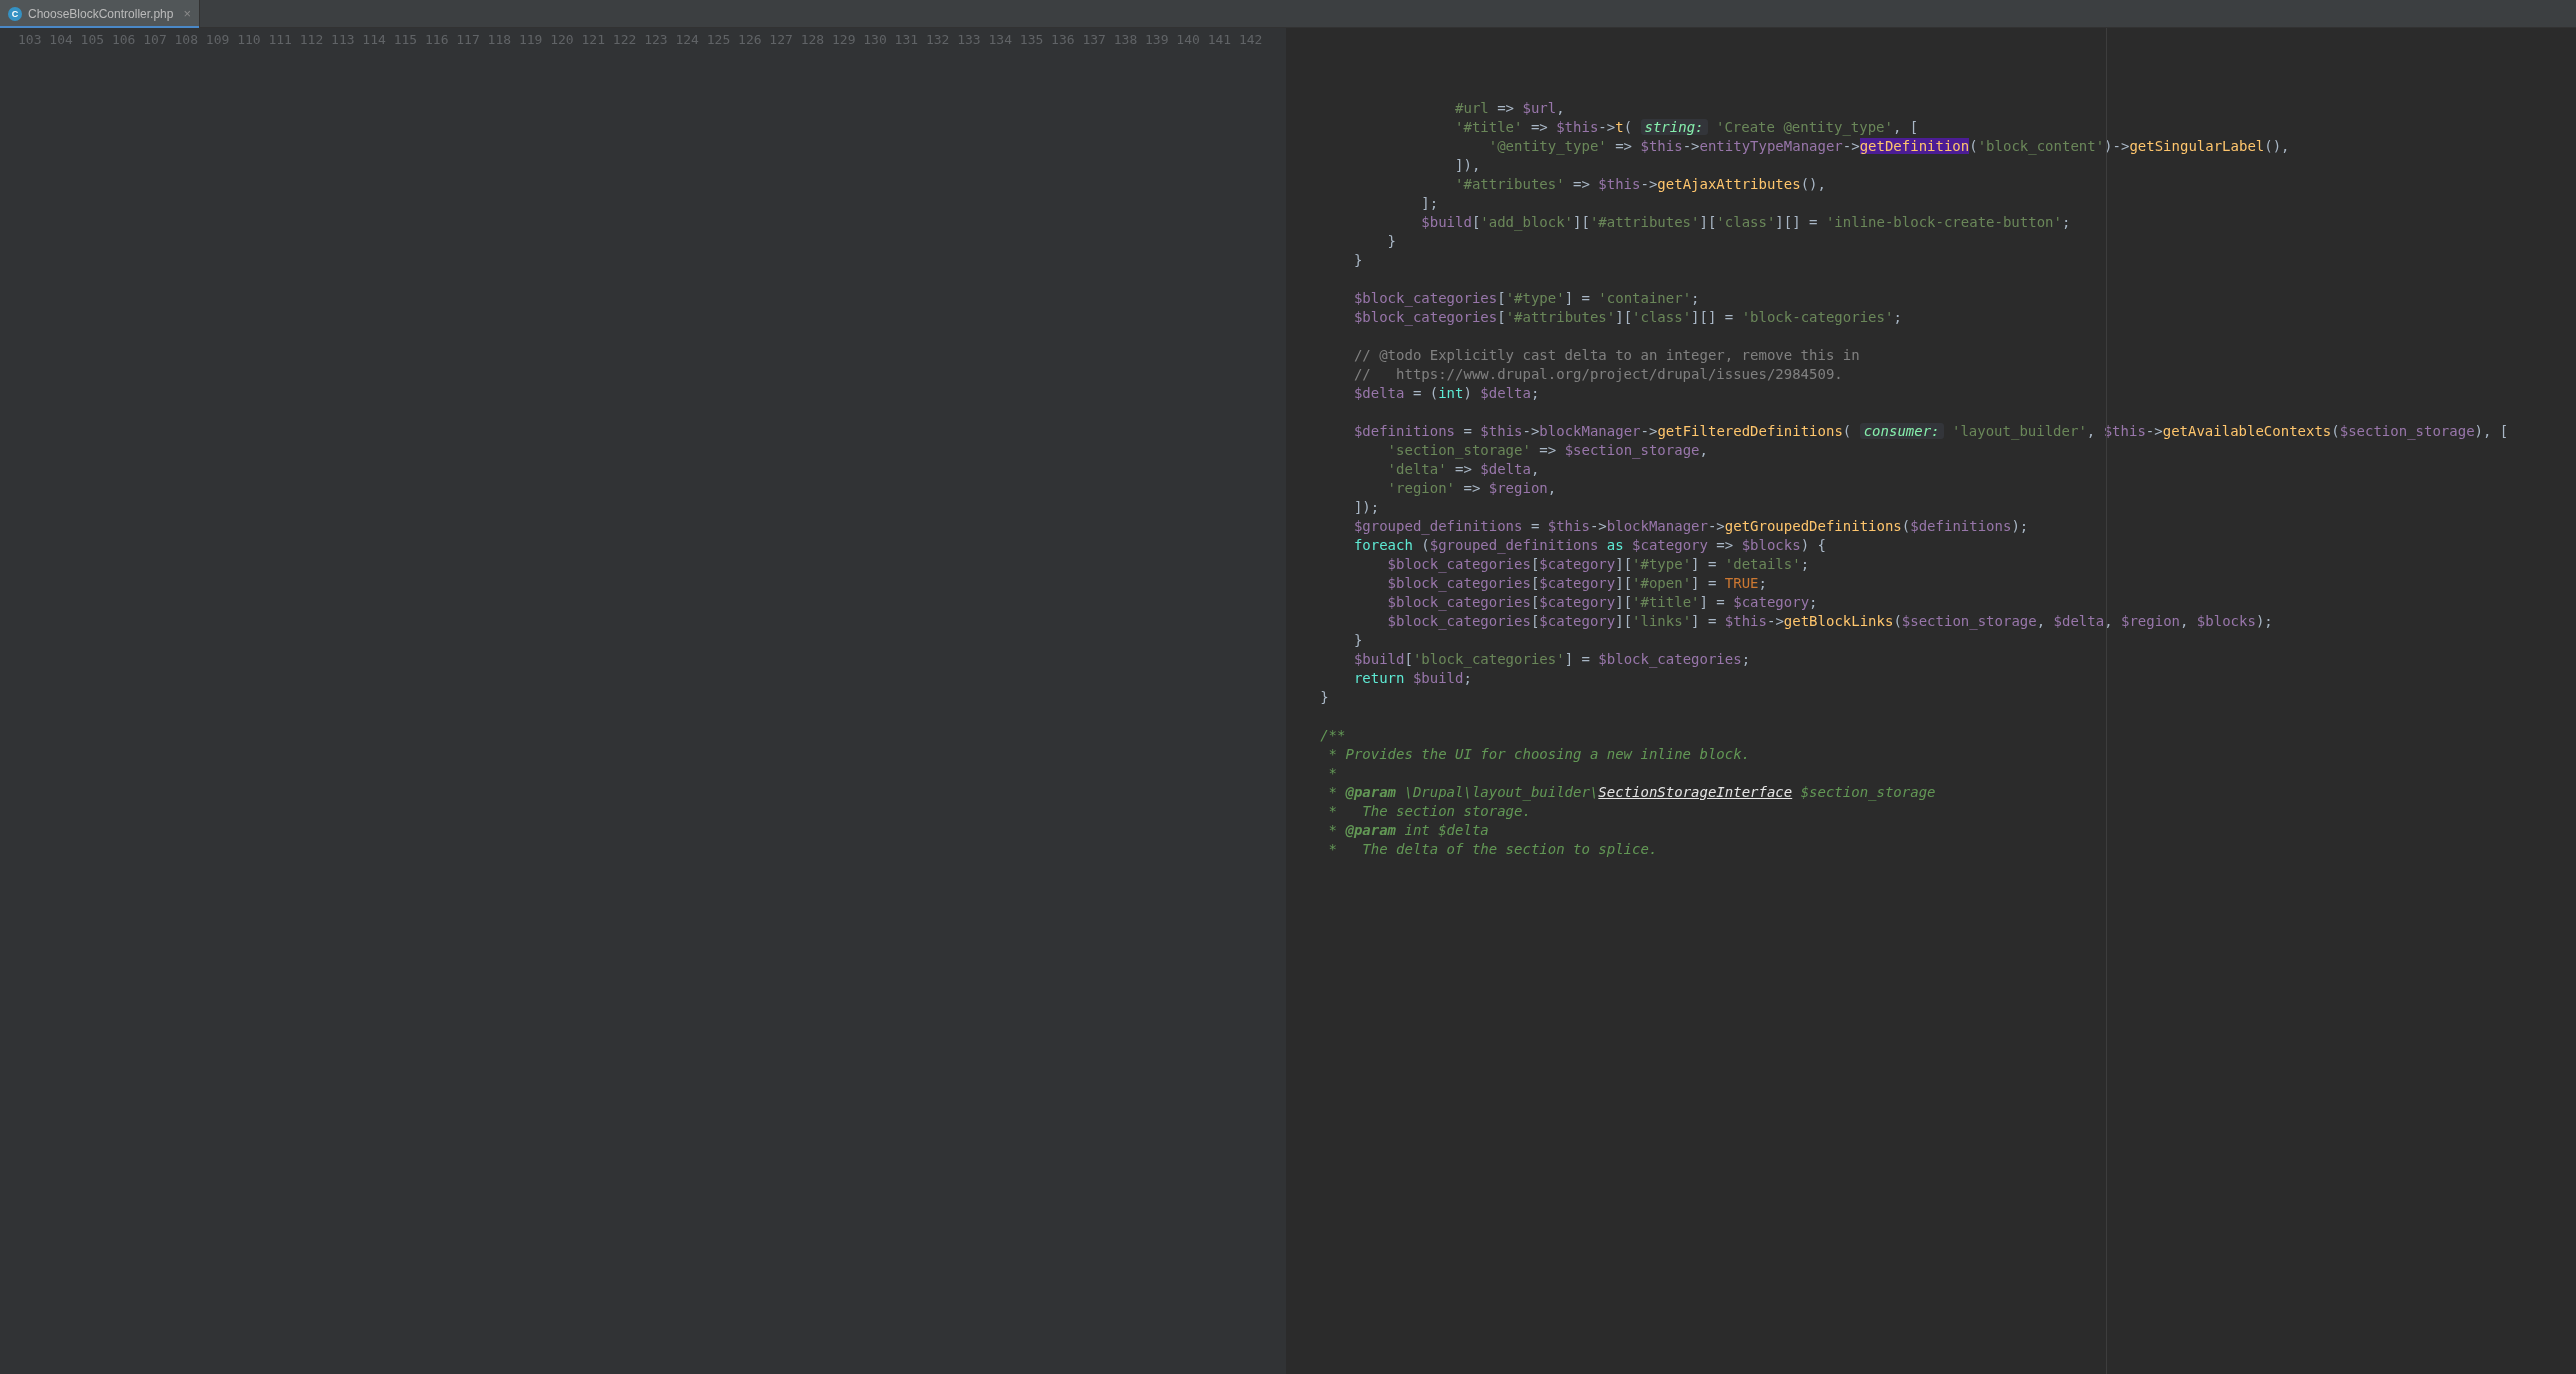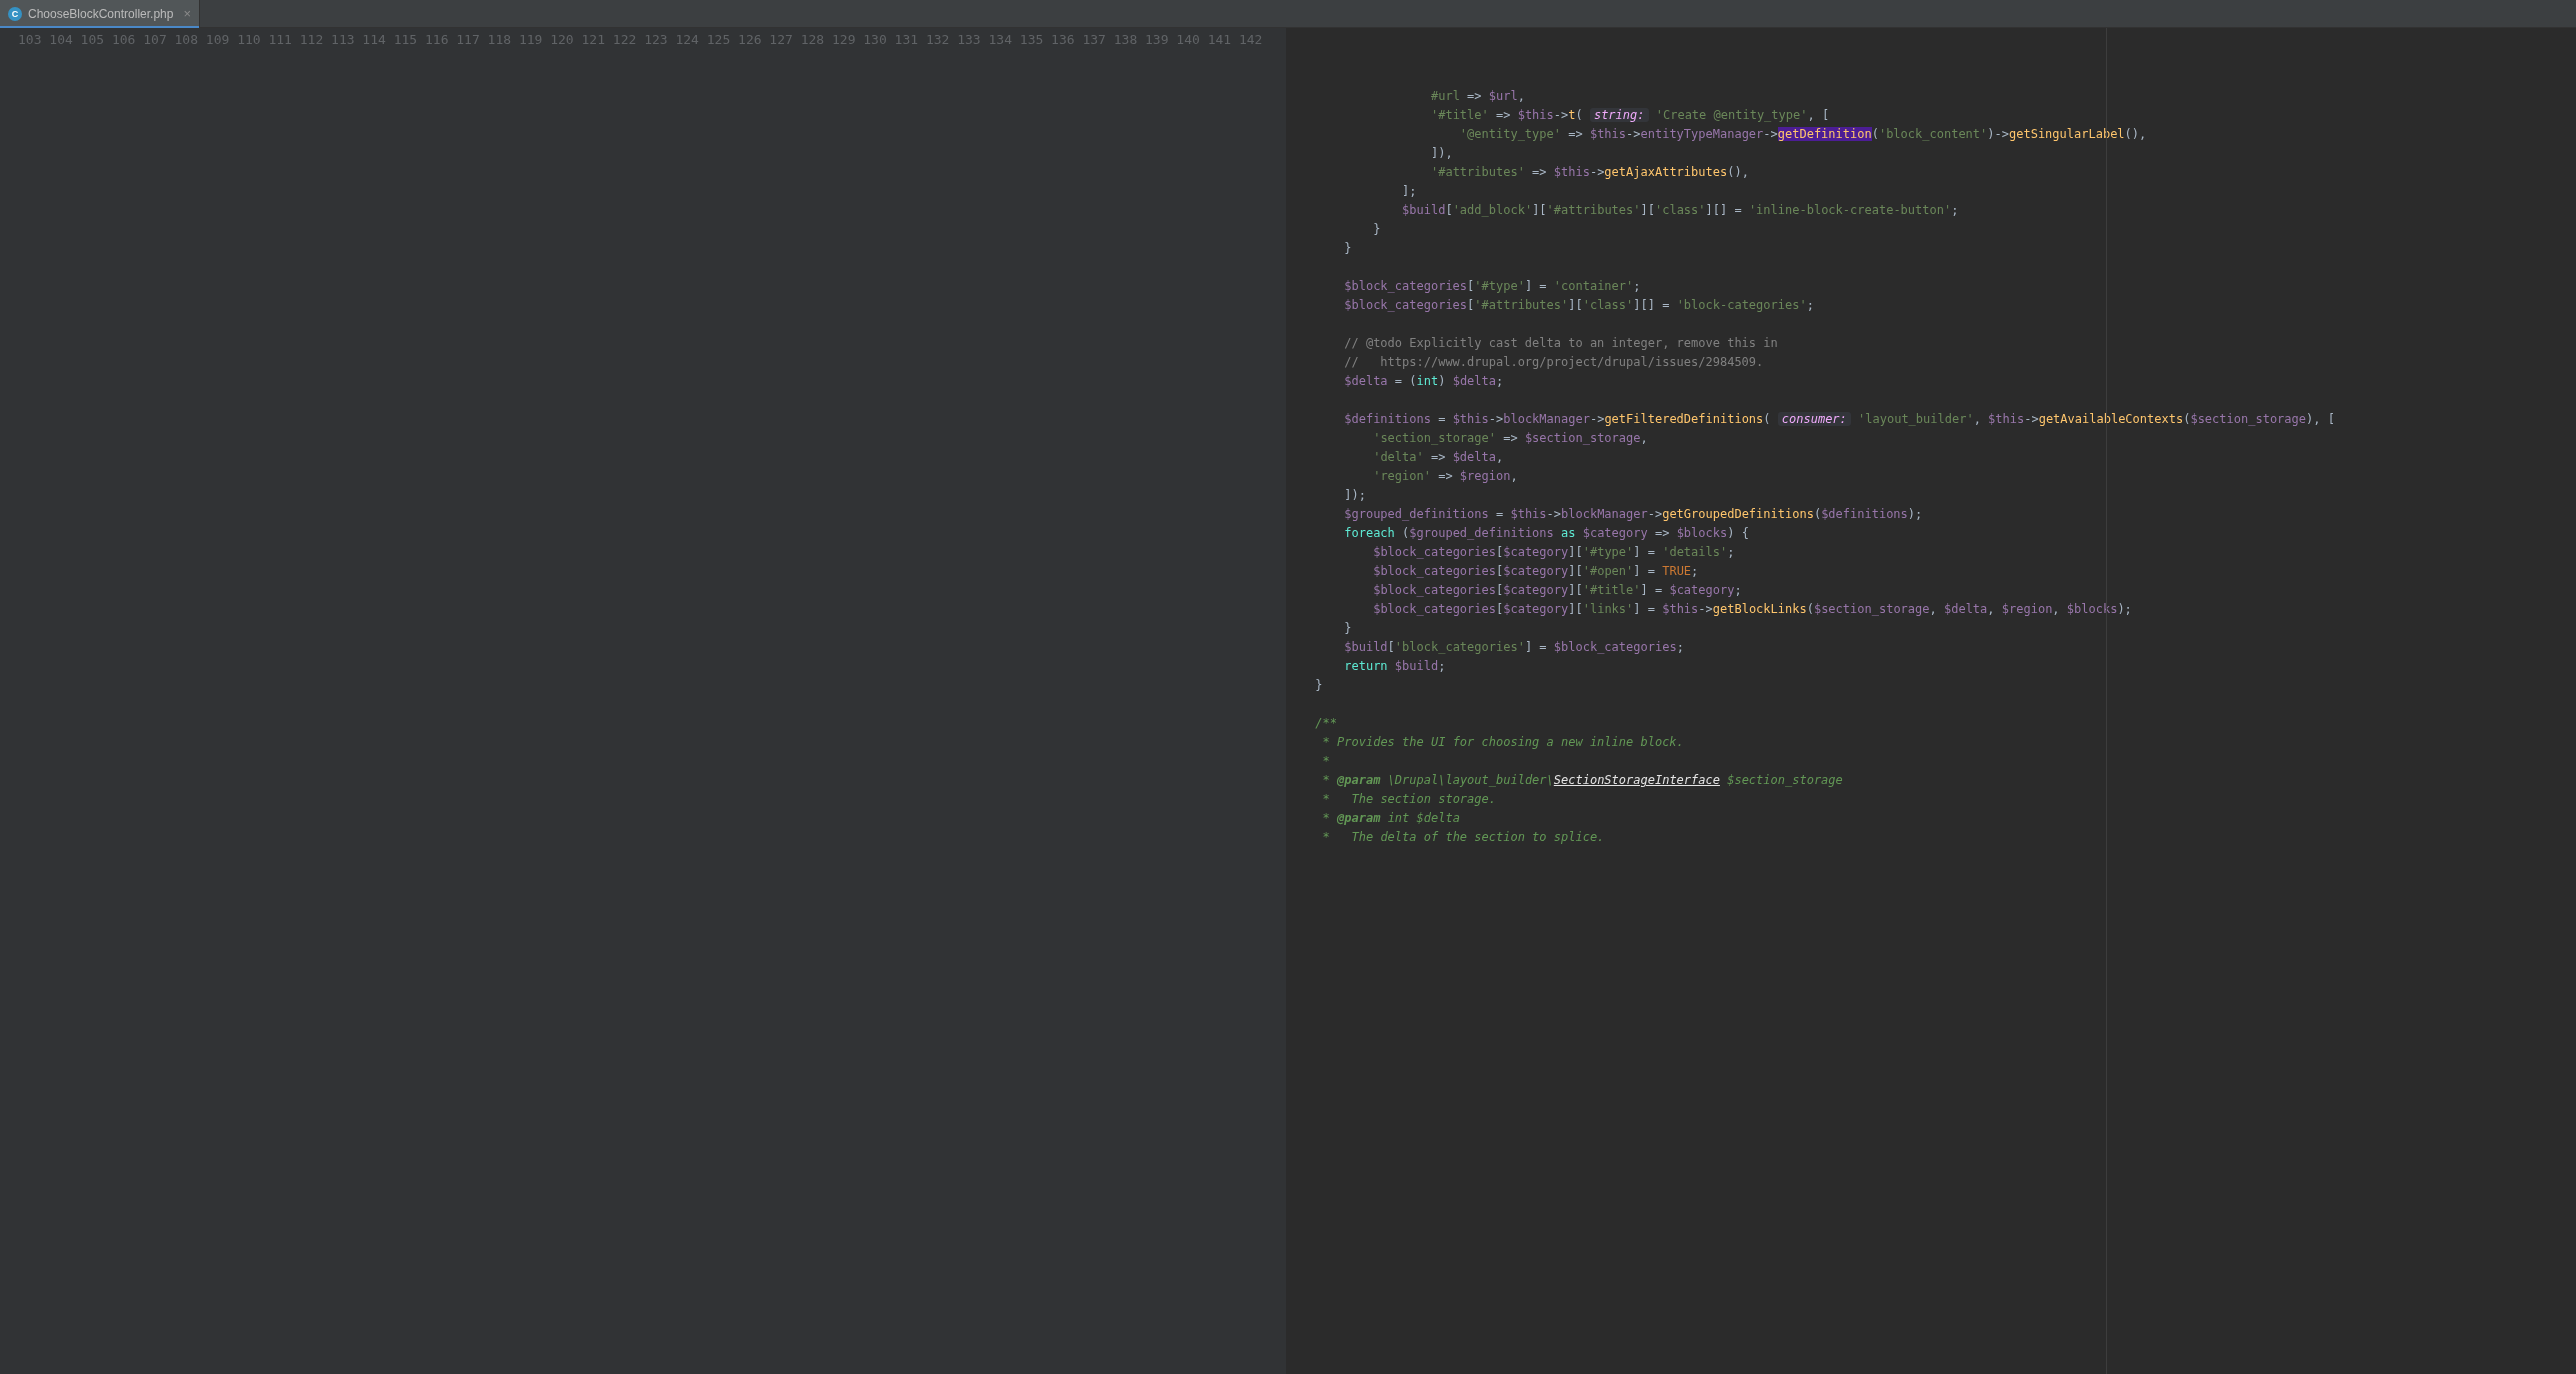--- a/index.html
+++ b/index.html
@@ -69,45 +69,45 @@
   }
   .fold-col {
     width: 14px;
     line-height: 19px;
     font-size: 10px;
     color: #606366;
     text-align: center;
   }
   .code {
     flex: 1;
-    padding-top: 2px;
+    padding-top: 14px;
     line-height: 19px;
     white-space: pre;
     position: relative;
-    font-size: 12px;
+    font-size: 14px;
   }
   .right-margin {
     position: absolute;
     top: 0; bottom: 0;
     left: 820px;
     width: 1px;
     background: #3d3d3d;
   }
   
   .kw   { color: #5eead4; }          
   .var  { color: #9876aa; }          
   .str  { color: #6a8759; }
   .fn   { color: #ffc66d; }          
   .cmt  { color: #808080; }
   .doc  { color: #629755; font-style: italic; }
   .doctag { color: #629755; font-style: italic; font-weight: bold; }
   .docu { color: #e5e5e5; font-style: italic; text-decoration: underline; }
   .op   { color: #a9b7c6; }
   .const{ color: #cc7832; font-weight: normal; }
-  .hint { color: #f0abfc; font-style: italic; background: #33353a; padding: 0 4px; border-radius: 3px;}
+  .hint { color: #86efac; font-style: italic; background: #33353a; padding: 0 4px; border-radius: 3px;}
   .hl-box { background: #4c1d95; }
 
   
   .arrows {
     position: absolute;
     top: 0; left: 0; right: 0; bottom: 0;
     pointer-events: none;
   }
 </style>
 </head>

